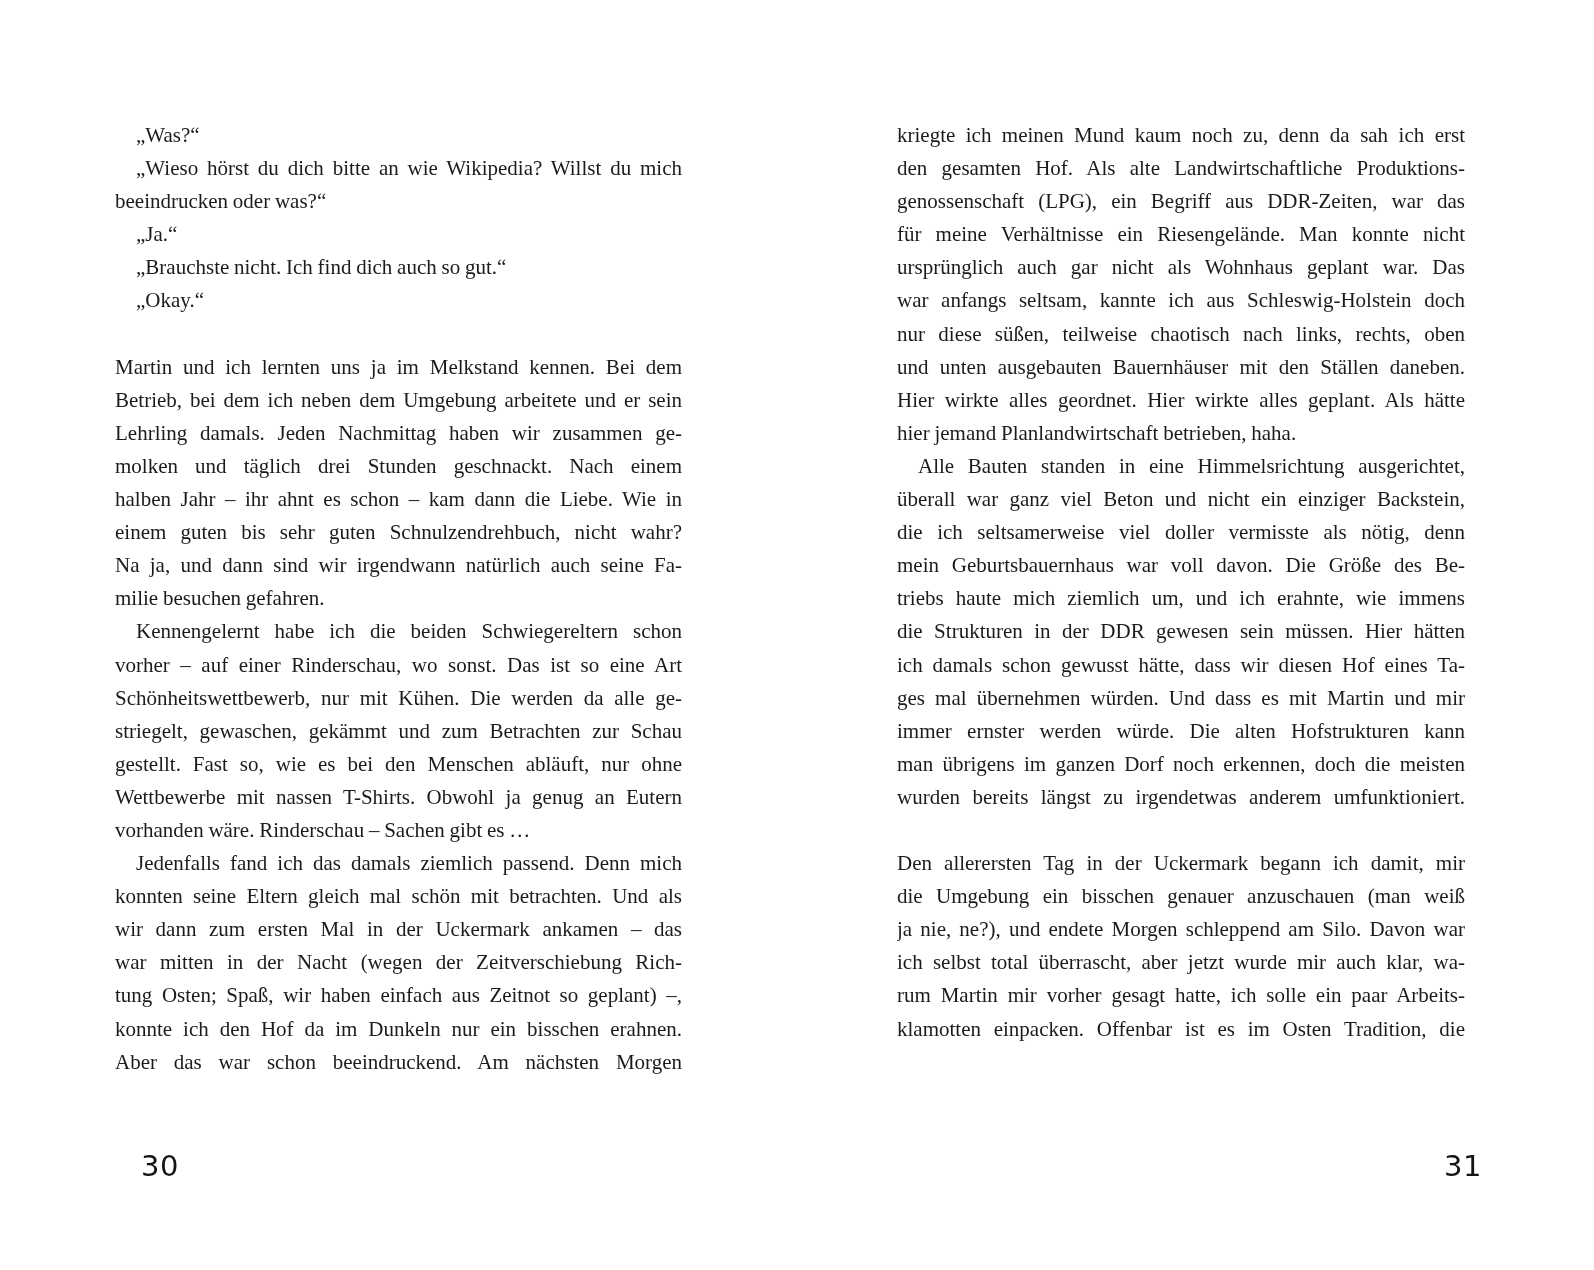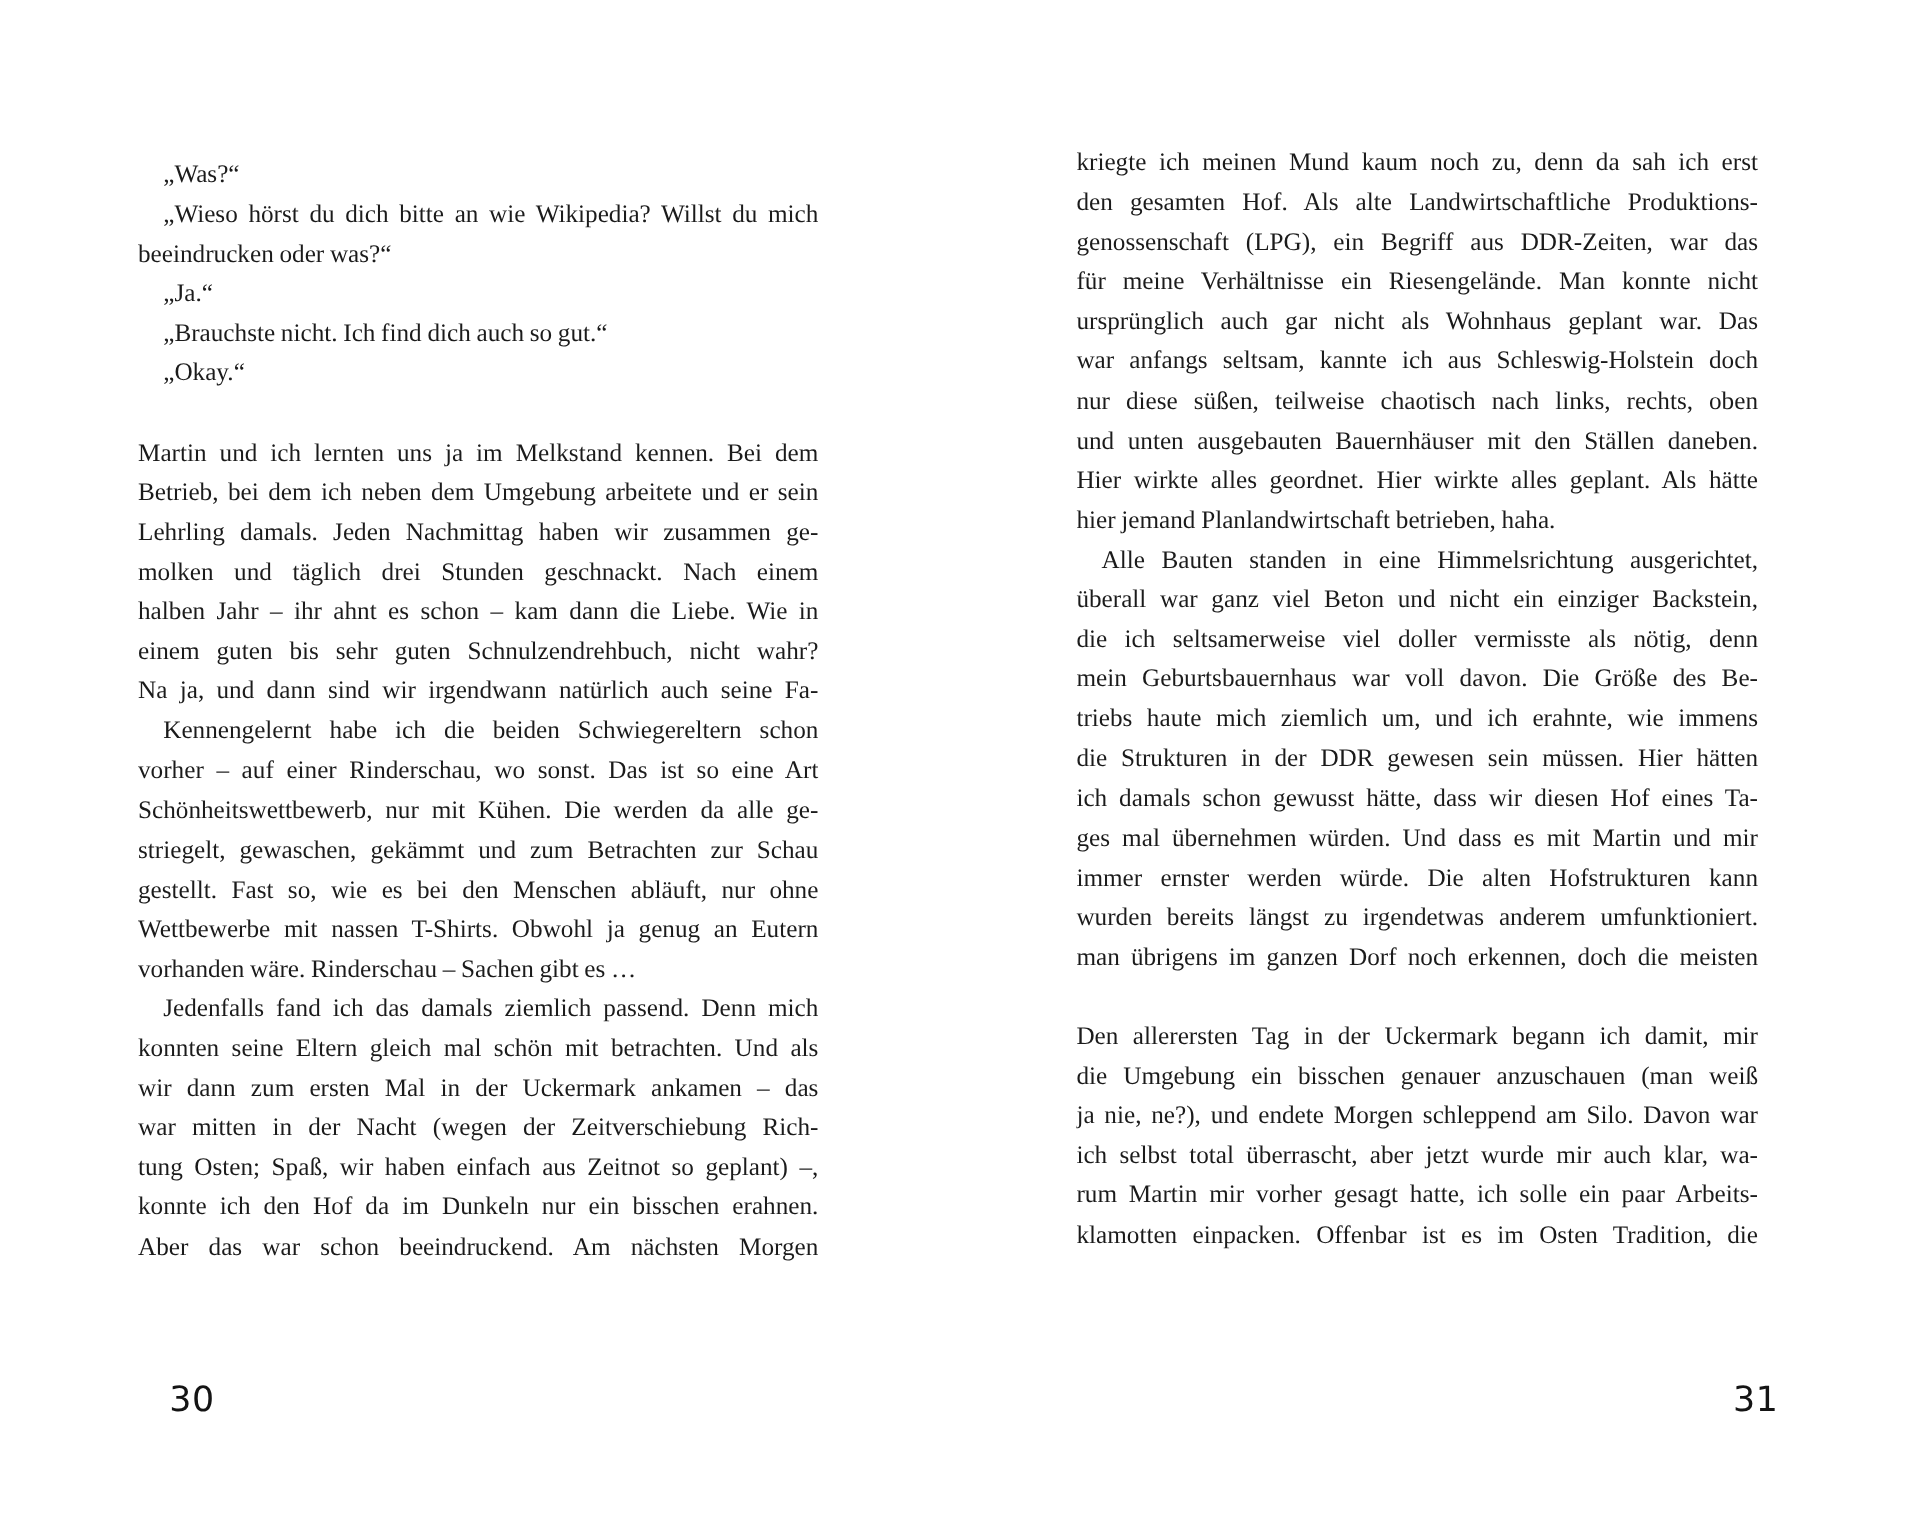--- a/index.html
+++ b/index.html
@@ -17,21 +17,21 @@
   .page-right { left: 797px; width: 797px; }
 
   .text-col {
     position: absolute;
     top: 119px;
     color: #1b1b1b;
     font-size: 21px;
     line-height: 33.1px;
     word-spacing: -0.5px;
   }
-  #left-col  { left: 115px; width: 567px; margin-top: 10px; }
+  #left-col  { left: 115px; width: 567px; }
   #right-col { left: 100px; width: 568px; } 
 
   .tl {
     height: 33.1px;
     overflow: hidden;
     text-align: justify;
     text-align-last: justify;
   }
   .tl.left { text-align: left; text-align-last: left; }
   .tl.indent { text-indent: 21px; }
@@ -63,20 +63,21 @@
         <div class="tl left indent">„Brauchste nicht. Ich find dich auch so gut.“</div>
         <div class="tl left indent">„Okay.“</div>
         <div class="tl left spacer"></div>
         <div class="tl">Martin und ich lernten uns ja im Melkstand kennen. Bei dem</div>
         <div class="tl">Betrieb, bei dem ich neben dem Umgebung arbeitete und er sein</div>
         <div class="tl">Lehrling damals. Jeden Nachmittag haben wir zusammen ge-</div>
         <div class="tl">molken und täglich drei Stunden geschnackt. Nach einem</div>
         <div class="tl">halben Jahr – ihr ahnt es schon – kam dann die Liebe. Wie in</div>
         <div class="tl">einem guten bis sehr guten Schnulzendrehbuch, nicht wahr?</div>
         <div class="tl">Na ja, und dann sind wir irgendwann natürlich auch seine Fa-</div>
+        <div class="tl left">milie besuchen gefahren.</div>
         <div class="tl indent">Kennengelernt habe ich die beiden Schwiegereltern schon</div>
         <div class="tl">vorher – auf einer Rinderschau, wo sonst. Das ist so eine Art</div>
         <div class="tl">Schönheitswettbewerb, nur mit Kühen. Die werden da alle ge-</div>
         <div class="tl">striegelt, gewaschen, gekämmt und zum Betrachten zur Schau</div>
         <div class="tl">gestellt. Fast so, wie es bei den Menschen abläuft, nur ohne</div>
         <div class="tl">Wettbewerbe mit nassen T-Shirts. Obwohl ja genug an Eutern</div>
         <div class="tl left">vorhanden wäre. Rinderschau – Sachen gibt es …</div>
         <div class="tl indent">Jedenfalls fand ich das damals ziemlich passend. Denn mich</div>
         <div class="tl">konnten seine Eltern gleich mal schön mit betrachten. Und als</div>
         <div class="tl">wir dann zum ersten Mal in der Uckermark ankamen – das</div>
@@ -102,22 +103,22 @@
         <div class="tl left">hier jemand Planlandwirtschaft betrieben, haha.</div>
         <div class="tl indent">Alle Bauten standen in eine Himmelsrichtung ausgerichtet,</div>
         <div class="tl">überall war ganz viel Beton und nicht ein einziger Backstein,</div>
         <div class="tl">die ich seltsamerweise viel doller vermisste als nötig, denn</div>
         <div class="tl">mein Geburtsbauernhaus war voll davon. Die Größe des Be-</div>
         <div class="tl">triebs haute mich ziemlich um, und ich erahnte, wie immens</div>
         <div class="tl">die Strukturen in der DDR gewesen sein müssen. Hier hätten</div>
         <div class="tl">ich damals schon gewusst hätte, dass wir diesen Hof eines Ta-</div>
         <div class="tl">ges mal übernehmen würden. Und dass es mit Martin und mir</div>
         <div class="tl">immer ernster werden würde. Die alten Hofstrukturen kann</div>
+        <div class="tl">man übrigens im ganzen Dorf noch erkennen, doch die meisten</div>
         <div class="tl">wurden bereits längst zu irgendetwas anderem umfunktioniert.</div>
-        <div class="tl">man übrigens im ganzen Dorf noch erkennen, doch die meisten</div>
         <div class="tl left spacer"></div>
         <div class="tl">Den allerersten Tag in der Uckermark begann ich damit, mir</div>
         <div class="tl">die Umgebung ein bisschen genauer anzuschauen (man weiß</div>
         <div class="tl">ja nie, ne?), und endete Morgen schleppend am Silo. Davon war</div>
         <div class="tl">ich selbst total überrascht, aber jetzt wurde mir auch klar, wa-</div>
         <div class="tl">rum Martin mir vorher gesagt hatte, ich solle ein paar Arbeits-</div>
         <div class="tl">klamotten einpacken. Offenbar ist es im Osten Tradition, die</div>
       </div>
     <div class="pagenum pagenum-right">31</div>
   </section>

